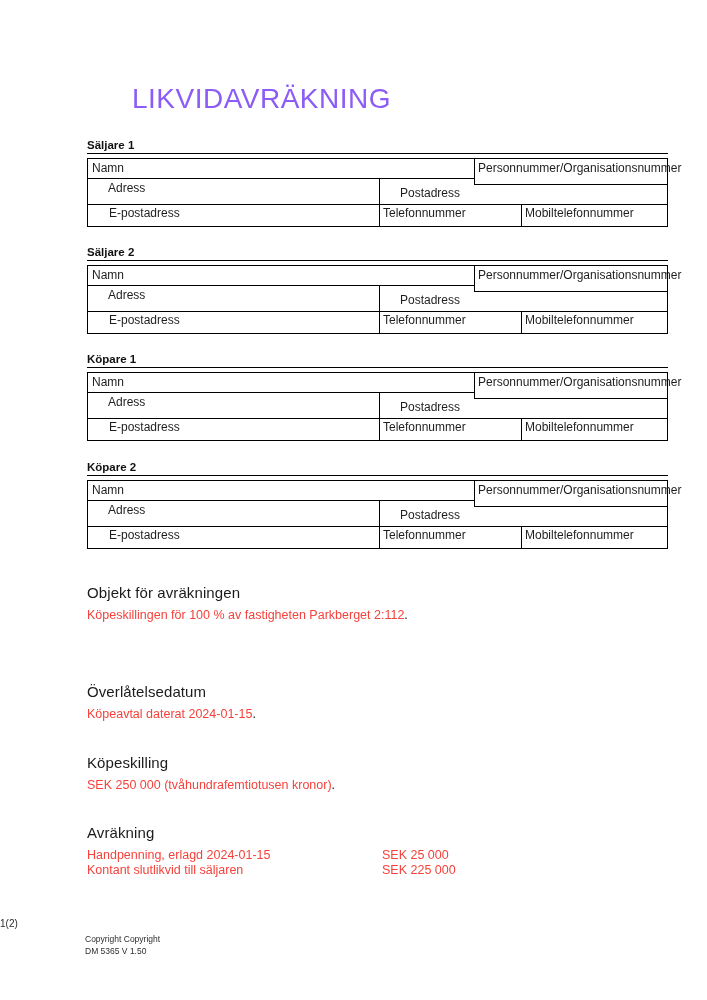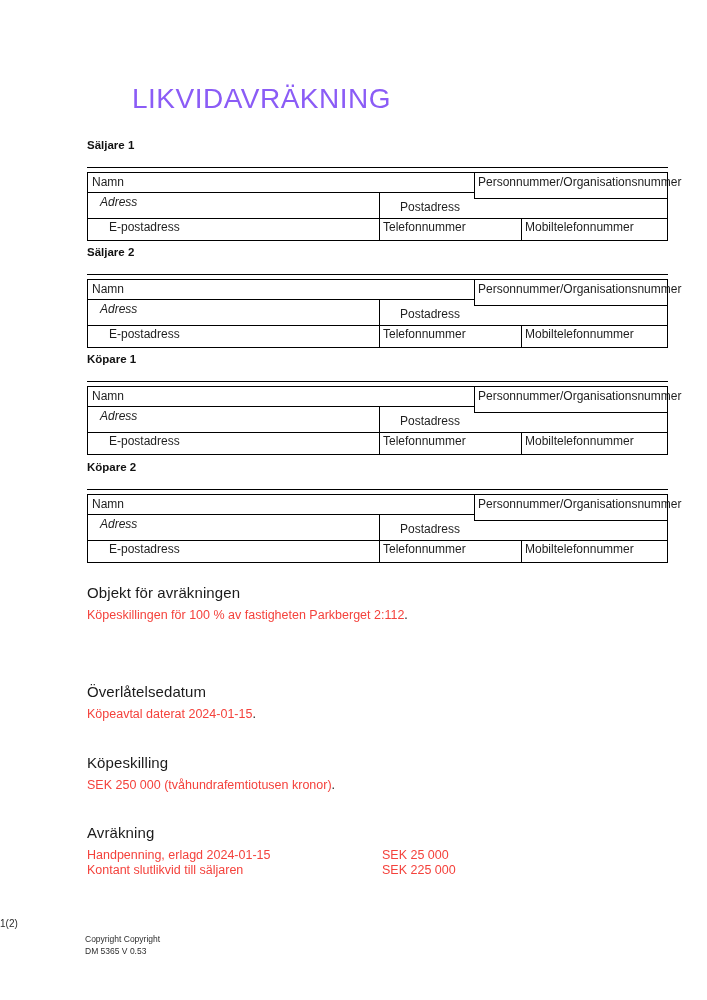--- a/index.html
+++ b/index.html
@@ -11,37 +11,37 @@
     font-family:"Liberation Sans", sans-serif; color:#1b1b1b;
   }
   .doc-title {
     position:absolute; left:87px; top:83px;
     font-size:28px; font-weight:400; letter-spacing:0.5px; color:#8b5cf6;margin-left:45px;
   }
   
   .party-block { position:absolute; left:87px; width:581px; }
   .party-title {
     display:block; font-size:11.5px; font-weight:bold; color:#111;
-    padding-bottom:16px; border-bottom:1px solid #000; line-height:12px;
+    padding-bottom:2px; border-bottom:1px solid #000; line-height:12px;
   }
   .ptable {
     position:relative; margin-top:4px; height:69px;
     border:1px solid #000; background:#fff;
   }
   .gl { position:absolute; background:#000; }
   .gl-h1a { left:0; top:19px; width:387px; height:1px; }
   .gl-h1b { left:386px; top:25px; right:0; height:1px; }
   .gl-h2  { left:0; top:45px; right:0; height:1px; }
   .gl-v1  { left:386px; top:0; width:1px; height:26px; }
   .gl-v2  { left:291px; top:19px; width:1px; bottom:0; }
   .gl-v3  { left:433px; top:45px; width:1px; bottom:0; }
   .flabel { position:absolute; font-size:12px; color:#1e1e1e; white-space:nowrap; }
   .fl-namn { left:4px; top:2px; }
   .fl-pnr  { left:390px; top:2px; }
-  .fl-adress { left:12px; top:22px;font-style:italic; }
+  .fl-adress { left:20px; top:22px; }
   .fl-postadress { left:312px; top:27px;text-align:right; }
   .fl-epost { left:4px; top:47px;padding-left:17px; }
   .fl-tel { left:295px; top:47px; }
   .fl-mobil { left:437px; top:47px; }
   
   .sec-heading {
     position:absolute; left:87px; font-size:15px; font-weight:400;
     color:#1b1b1b; letter-spacing:0.1px;
   }
   .red-line {
@@ -153,16 +153,16 @@
     <span class="settle-amount">SEK 25 000</span>
   </div>
   <div class="settle-row" style="top:863px">
     <span>Kontant slutlikvid till säljaren</span>
     <span class="settle-amount">SEK 225 000</span>
   </div>
 
   <div class="page-number">1(2)</div>
   <div class="footer-left">
     <div>Copyright Copyright</div>
-    <div>DM 5365 V 0.53</div>
+    <div>DM 5365 V 1.50</div>
   </div>
 
 </div>
 
 </body></html>

